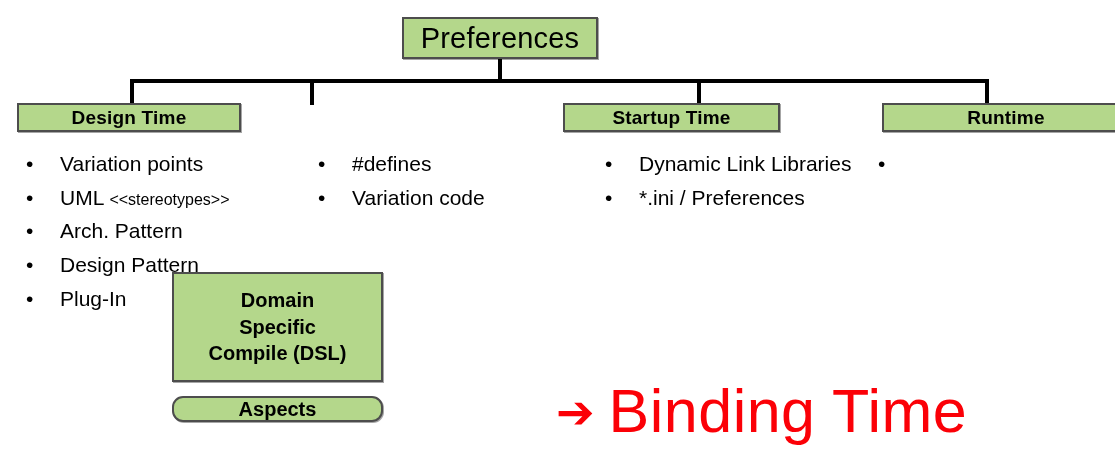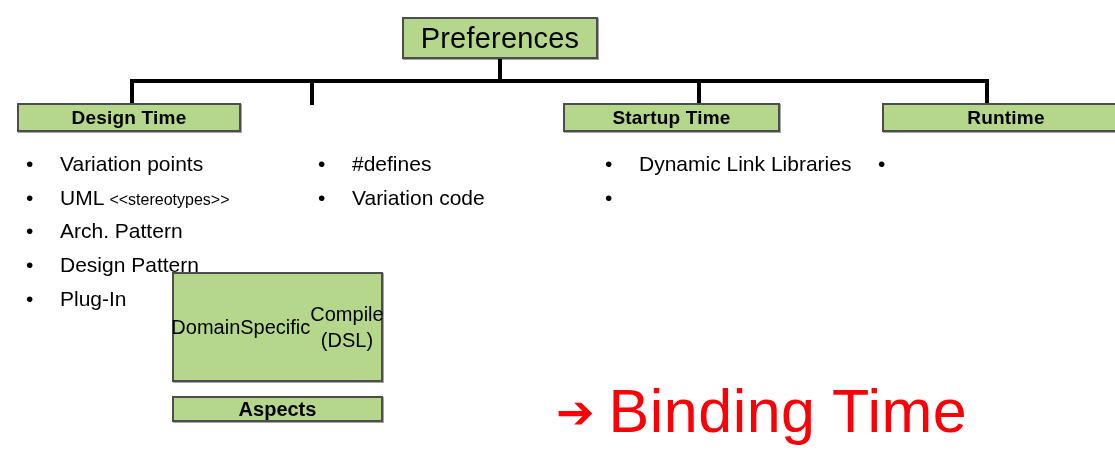--- a/index.html
+++ b/index.html
@@ -57,31 +57,32 @@
   #cat-box-2 { left: 563px; top: 103px; width: 217px; }
   #cat-box-3 { left: 874px; top: 103px; width: 248px; margin-left: 8px; }
 
   
   #dsl-box {
     left: 172px;
     top: 272px;
     width: 211px;
     height: 110px;
     font-size: 20px;
-    font-weight: normal;
+    font-weight: bold;
     line-height: 1.32;
-    flex-direction: row;
+    flex-direction: column;
   }
   #aspects-box {
     left: 172px;
     top: 396px;
     width: 211px;
     height: 26px;
     font-size: 20px;
     font-weight: bold;
+    border-radius: 11px;
   }
 
   
   .line {
     position: absolute;
     background: #000000;
   }
   .v-line { width: 4px; }
   .h-line { height: 4px; }
 
@@ -206,20 +207,21 @@
     </div>
   </div>
 
   <div class="bullet-col" id="bullets-col-2">
     <div class="bullet-row">
       <span class="bullet-dot">•</span>
       <span class="bullet-text"><span>Dynamic Link Libraries</span></span>
     </div>
     <div class="bullet-row">
       <span class="bullet-dot">•</span>
+      <span class="bullet-text"><span>*.ini / Preferences</span></span>
     </div>
   </div>
 
   <div class="bullet-col" id="bullets-col-3">
     <div class="bullet-row">
       <span class="bullet-dot">•</span>
     </div>
   </div>
 
   <div class="gbox" id="dsl-box">

